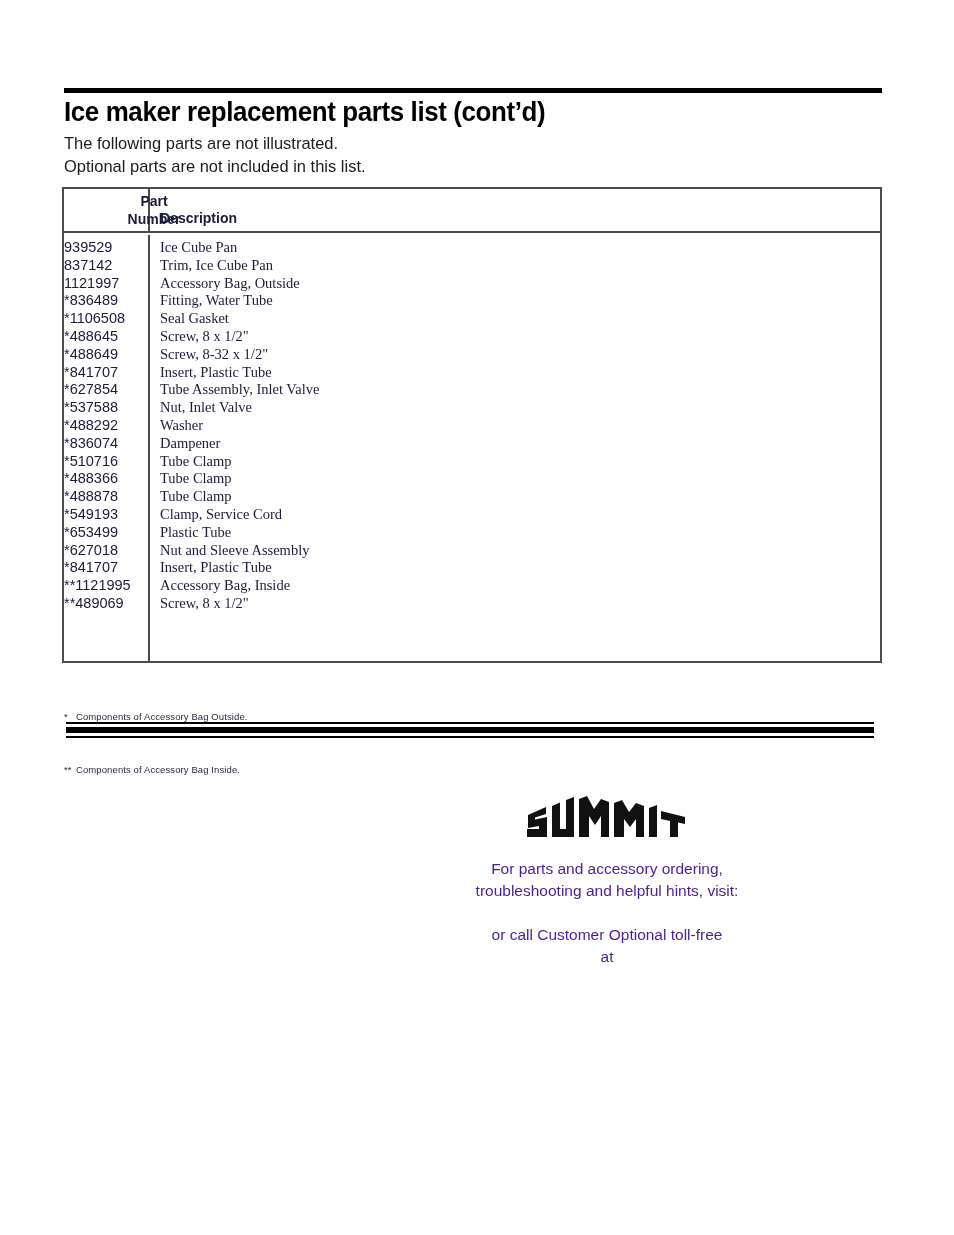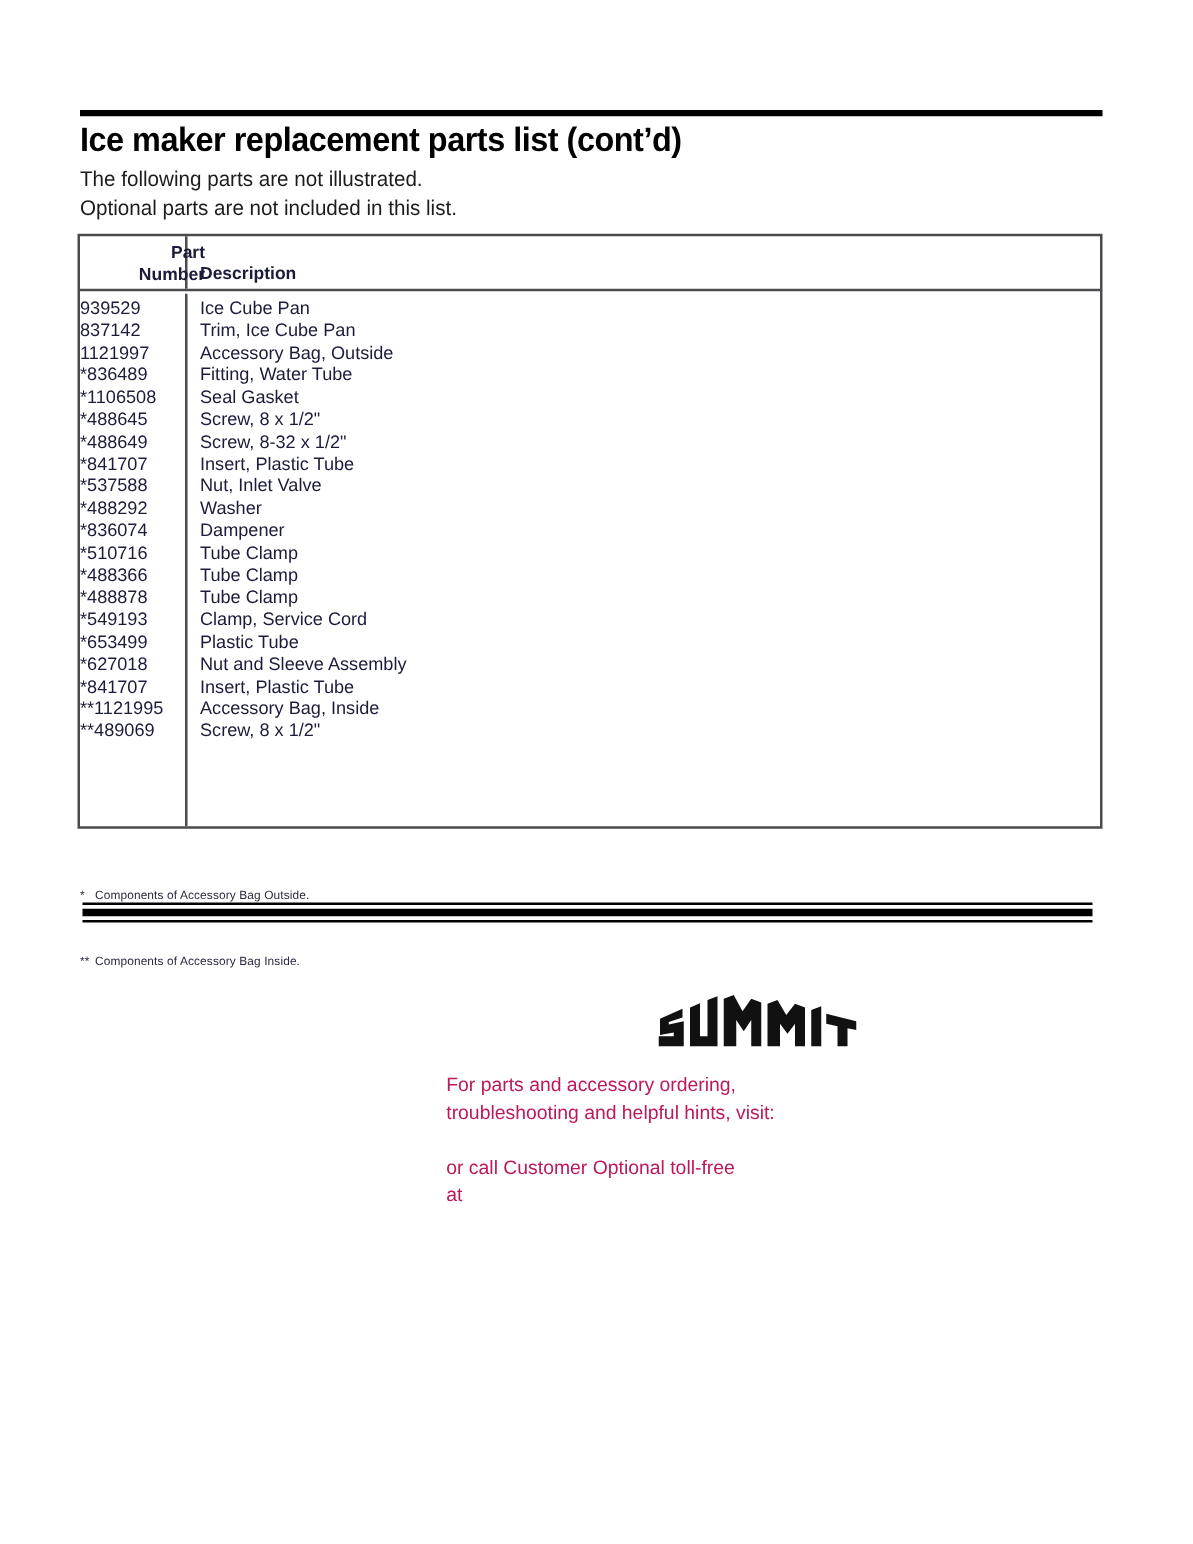--- a/index.html
+++ b/index.html
@@ -99,25 +99,26 @@
     bottom: 0;
     width: 2px;
     background: #4b4b4f;
   }
 
   .th-part {
     position: absolute;
     left: 0;
     top: 3px;
     width: 100px;
-    text-align: right;
+    text-align: center;
     font-size: 14px;
     font-weight: bold;
     color: #1b1b3a;
     line-height: 18px;
+    padding-left: 40px;
   }
   .th-part span { display: block; }
 
   .th-desc {
     position: absolute;
     left: 96px;
     top: 21px;
     font-size: 14px;
     font-weight: bold;
     color: #1b1b3a;
@@ -144,20 +145,21 @@
     line-height: 17.8px;
     font-family: "Liberation Sans", sans-serif;
   }
 
   .cell-desc {
     position: absolute;
     left: 96px;
     font-size: 14.5px;
     color: #1b1b3a;
     line-height: 17.8px;
+    font-family: Liberation Serif, serif;
   }
 
   
   .footnotes {
     position: absolute;
     left: 64px;
     top: 671px;
     font-size: 9.5px;
     color: #2a2a40;
     line-height: 12.5px;
@@ -204,23 +206,23 @@
     width: 164px;
     height: 44px;
   }
 
   
   .footer-text {
     position: absolute;
     left: 357px;
     top: 858px;
     width: 500px;
-    text-align: left;
+    text-align: center;
     font-size: 15.5px;
-    color: #be185d;
+    color: #4c1d95;
     line-height: 22px;
   }
   .footer-line { min-height: 22px; }
   .footer-blank { min-height: 22px; }
 </style>
 </head>
 <body>
 
 <div class="page">
 
@@ -267,20 +269,24 @@
         </div>
         <div class="table-row">
           <div class="cell-part">*488649</div>
           <div class="cell-desc">Screw, 8-32 x 1/2"</div>
         </div>
         <div class="table-row">
           <div class="cell-part">*841707</div>
           <div class="cell-desc">Insert, Plastic Tube</div>
         </div>
         <div class="table-row">
+          <div class="cell-part">*627854</div>
+          <div class="cell-desc">Tube Assembly, Inlet Valve</div>
+        </div>
+        <div class="table-row">
           <div class="cell-part">*537588</div>
           <div class="cell-desc">Nut, Inlet Valve</div>
         </div>
         <div class="table-row">
           <div class="cell-part">*488292</div>
           <div class="cell-desc">Washer</div>
         </div>
         <div class="table-row">
           <div class="cell-part">*836074</div>
           <div class="cell-desc">Dampener</div>

